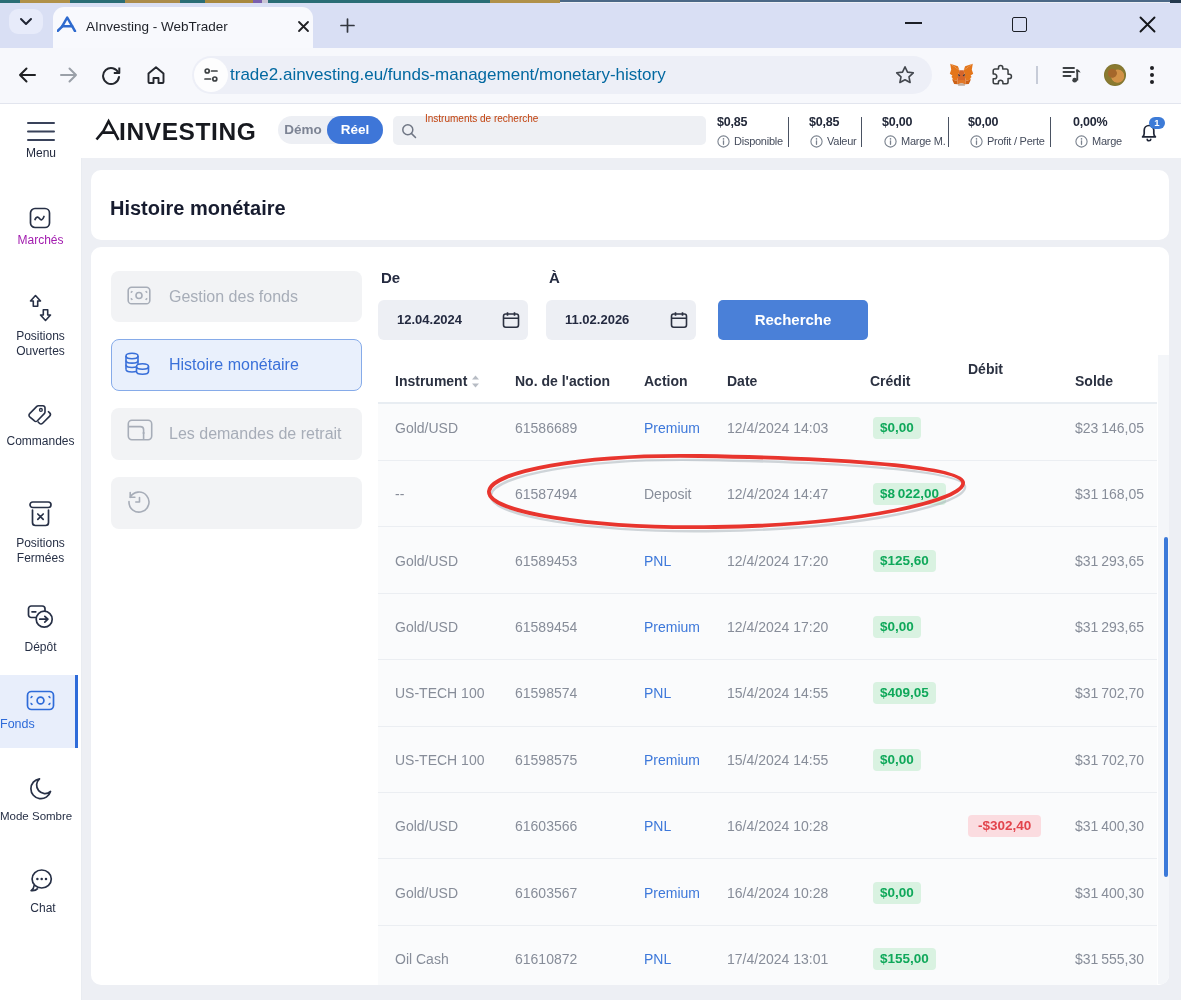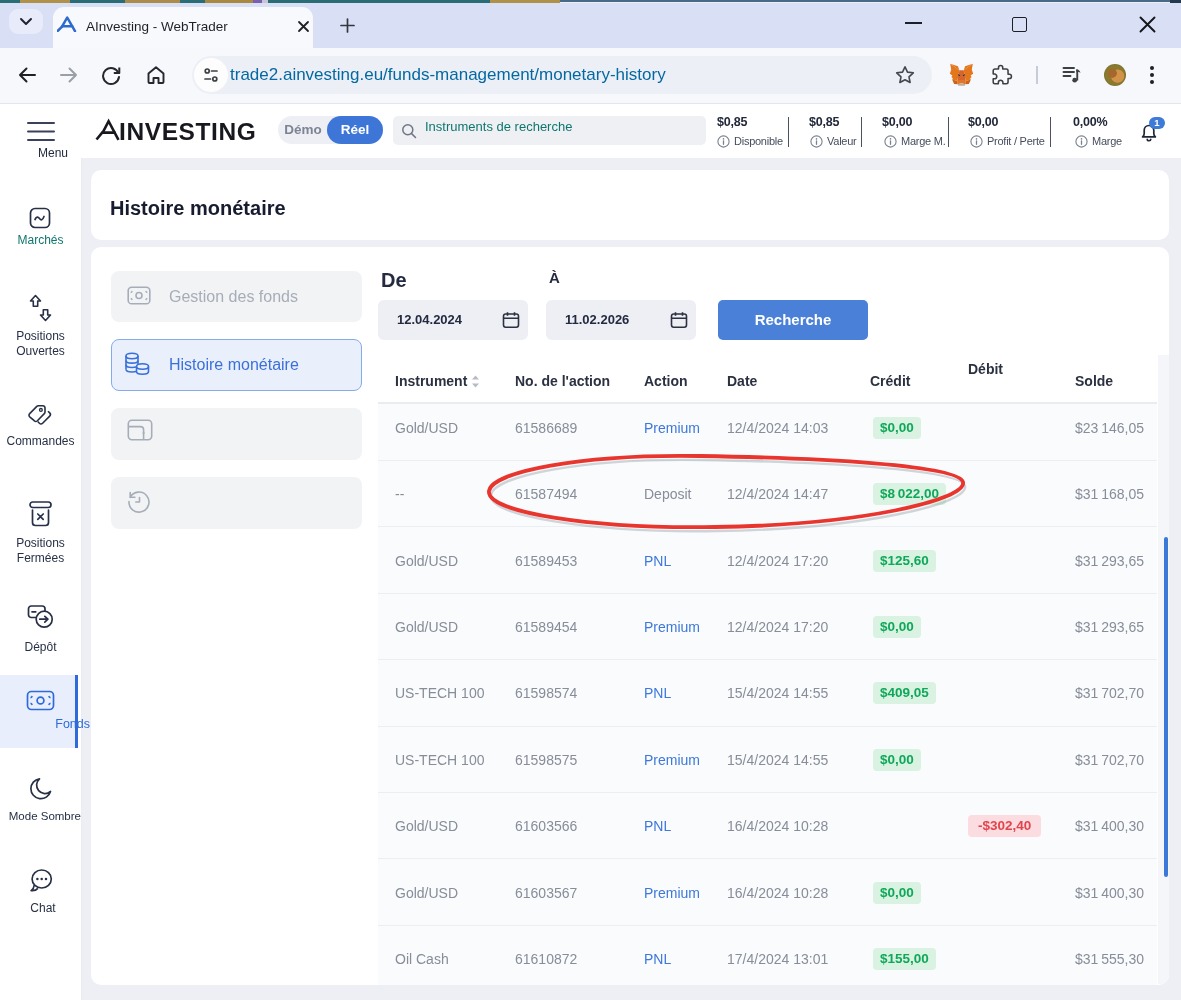--- a/index.html
+++ b/index.html
@@ -102,38 +102,38 @@
     <rect x="14.3" y="4.5" width="1.9" height="11" fill="#3c4043"></rect>
     <path d="M14.3 4.5 c2.5 .3 3.8 1.4 4.2 3.2 c-1.2 -.8 -2.6 -1.1 -4.2 -1 Z" fill="#3c4043"></path>
   </svg>
 <div class="ab" style="left:1104px;top:64px;width:22px;height:22px;border-radius:11px;background:radial-gradient(circle at 38% 42%,#a5672b 0 22%,rgba(0,0,0,0) 26%),radial-gradient(circle at 62% 55%,#d29247 0 34%,rgba(0,0,0,0) 38%),radial-gradient(circle at 50% 50%,#8a7a30 0 60%,#5c5c24 100%)"></div>
 <div class="ab" style="left:1150px;top:66px;width:4px;height:4px;border-radius:2px;background:#202124;box-shadow:0 7px 0 #202124,0 14px 0 #202124"></div>
 
 <div class="ab" id="appheader" style="left:0;top:104px;width:1181px;height:54px;background:#fff"></div>
 <div class="ab" id="sidebar" style="left:0;top:158px;width:82px;height:842px;background:#fff;border-right:1px solid #e9ecf1"></div>
 
 <div class="ab" style="left:27px;top:122px;width:28px;height:2.2px;background:#39425a;border-radius:1px;box-shadow:0 8.5px 0 #39425a,0 17px 0 #39425a"></div>
-<div class="ab" style="left:14px;top:146px;width:54px;text-align:right;font-size:12px;color:#232a3e">Menu</div>
+<div class="ab" style="left:14px;top:146px;width:54px;text-align:center;font-size:12px;color:#232a3e">Menu</div>
 
 <svg class="ab" style="left:95px;top:118px" width="162" height="25" viewBox="0 0 162 25">
 <path d="M1.5 21.5 L7.2 14.6 L20.5 14.6" fill="none" stroke="#17191f" stroke-width="2.6"></path>
 <path d="M7.8 14.3 L13.6 3.2 L23.5 21.8" fill="none" stroke="#17191f" stroke-width="2.6"></path>
 <text x="24" y="21.5" font-family="Liberation Sans" font-size="24.5" font-weight="bold" letter-spacing="0.6" fill="#17191f">INVESTING</text>
 </svg>
 
 <div class="ab" style="left:278px;top:116px;width:105px;height:28px;border-radius:14px;background:#edeff4"></div>
 <div class="ab" style="left:278px;top:116px;width:50px;height:28px;line-height:28px;text-align:center;font-size:13.5px;font-weight:bold;color:#7d8494">Démo</div>
 <div class="ab" style="left:327px;top:116px;width:56px;height:28px;border-radius:14px;background:#3e76d8;line-height:28px;text-align:center;font-size:13.5px;font-weight:bold;color:#fff">Réel</div>
 
 <div class="ab" style="left:393px;top:116px;width:313px;height:29px;border-radius:5px;background:#eef0f4"></div>
 <svg class="ab" style="left:401px;top:123px" width="16" height="16" viewBox="0 0 16 16">
     <circle cx="6.8" cy="6.8" r="5" fill="none" stroke="#6f7684" stroke-width="1.5"></circle>
     <path d="M10.6 10.6 L14.5 14.5" stroke="#6f7684" stroke-width="1.5" stroke-linecap="round"></path>
   </svg>
-<div class="ab" style="left:425px;top:112px;height:29px;line-height:29px;font-size:13px;color:#0f766e">Instruments de recherche</div>
+<div class="ab" style="left:425px;top:104px;height:29px;line-height:29px;font-size:10px;color:#c2410c">Instruments de recherche</div>
 
 <div class="ab" style="left:717px;top:115px;font-size:12.5px;font-weight:bold;letter-spacing:-0.2px;color:#222839">$0,85</div>
 <svg class="ab" style="left:717px;top:135px" width="13" height="13" viewBox="0 0 13 13">
     <circle cx="6.5" cy="6.5" r="5.6" fill="none" stroke="#7a828e" stroke-width="1.1"></circle>
     <path d="M6.5 5.8 V9.3" stroke="#7a828e" stroke-width="1.3" stroke-linecap="round"></path>
     <circle cx="6.5" cy="3.9" r=".8" fill="#7a828e"></circle>
   </svg>
 <div class="ab" style="left:734px;top:135px;font-size:11px;letter-spacing:-0.25px;color:#454c5c">Disponible</div>
 <div class="ab" style="left:788px;top:117px;width:1.3px;height:30px;background:#4a5262"></div>
 <div class="ab" style="left:809px;top:115px;font-size:12.5px;font-weight:bold;letter-spacing:-0.2px;color:#222839">$0,85</div>
@@ -170,21 +170,21 @@
 
 <svg class="ab" style="left:1141px;top:124px" width="16" height="18" viewBox="0 0 16 18">
     <path d="M8 1.5 a4.8 4.8 0 0 1 4.8 4.8 V9.4 c0 1.8 .6 2.6 1.6 3.5 H1.6 c1-.9 1.6-1.7 1.6-3.5 V6.3 A4.8 4.8 0 0 1 8 1.5 Z" fill="none" stroke="#1f2637" stroke-width="1.7" stroke-linejoin="round"></path>
     <path d="M6.2 15.2 a1.8 1.5 0 0 0 3.6 0" fill="none" stroke="#1f2637" stroke-width="1.6" stroke-linecap="round"></path>
   </svg>
 <div class="ab" style="left:1149px;top:117px;width:16px;height:11.5px;border-radius:6px;background:#3d7bd7;color:#fff;font-size:9.5px;font-weight:bold;line-height:11.5px;text-align:center">1</div>
 <svg class="ab" style="left:28px;top:206px" width="24" height="24" viewBox="0 0 24 24">
     <rect x="2.5" y="2.5" width="19" height="19" rx="4.5" fill="none" stroke="#273046" stroke-width="1.7"></rect>
     <path d="M7 13.5 c1.5-3 3-3 4.5-1 s3 2 4.5-2" fill="none" stroke="#273046" stroke-width="1.7" stroke-linecap="round"></path>
   </svg>
-<div class="ab" style="left:0;top:233px;width:81px;text-align:center;font-size:12px;color:#0f766e">Marchés</div>
+<div class="ab" style="left:0;top:233px;width:81px;text-align:center;font-size:12px;color:#a21caf">Marchés</div>
 <svg class="ab" style="left:27px;top:294px" width="27" height="28" viewBox="0 0 27 28">
     <path d="M8.5 1.5 L13.5 7 H10.7 V12.2 H6.3 V7 H3.5 Z" fill="none" stroke="#273046" stroke-width="1.6" stroke-linejoin="round"></path>
     <path d="M18.5 26.5 L13.5 21 H16.3 V15.8 H20.7 V21 H23.5 Z" fill="none" stroke="#273046" stroke-width="1.6" stroke-linejoin="round"></path>
   </svg>
 <div class="ab" style="left:0;top:329px;width:81px;text-align:center;font-size:12px;line-height:15px;color:#273046">Positions<br>Ouvertes</div>
 <svg class="ab" style="left:27px;top:404px" width="26" height="25" viewBox="0 0 26 25">
     <path d="M2 11.2 a2.3 2.3 0 0 1 .7-1.6 L9.8 2.4 a2.3 2.3 0 0 1 1.6-.7 H15.9 a2.1 2.1 0 0 1 2.1 2.1 V8 a2.3 2.3 0 0 1 -.7 1.6 L10.4 16.7 a2.3 2.3 0 0 1 -3.2 0 L2.7 12.8 a2.3 2.3 0 0 1 -.7-1.6 Z" fill="none" stroke="#273046" stroke-width="1.6"></path>
     <circle cx="13.9" cy="5.9" r="1.4" fill="none" stroke="#273046" stroke-width="1.3"></circle>
     <path d="M21 7.2 l1.7 1.7 a2.3 2.3 0 0 1 0 3.2 l-7.1 7.1 a2.3 2.3 0 0 1 -3.2 0 L10.7 17.5" fill="none" stroke="#273046" stroke-width="1.6"></path>
   </svg>
@@ -202,25 +202,25 @@
     <path d="M12.8 15.2 H20.8 M17.8 12.3 L20.9 15.2 L17.8 18.1" fill="none" stroke="#273046" stroke-width="1.7" stroke-linejoin="round" stroke-linecap="round"></path>
   </svg>
 <div class="ab" style="left:0;top:640px;width:81px;text-align:center;font-size:12px;color:#273046">Dépôt</div>
 
 <div class="ab" style="left:0;top:675px;width:78px;height:73px;background:#e8eefb;border-right:3px solid #2e6bd9"></div>
 <svg class="ab" style="left:26px;top:690px" width="29" height="21" viewBox="0 0 29 21">
     <rect x="1.5" y="1.5" width="26" height="18" rx="4" fill="none" stroke="#2e6bd9" stroke-width="1.7"></rect>
     <circle cx="14.5" cy="10.5" r="3.4" fill="none" stroke="#2e6bd9" stroke-width="1.7"></circle>
     <path d="M6.2 6 a2.5 2.5 0 0 1 -1.7 1.7 M22.8 6 a2.5 2.5 0 0 0 1.7 1.7 M6.2 15 a2.5 2.5 0 0 0 -1.7-1.7 M22.8 15 a2.5 2.5 0 0 1 1.7-1.7" fill="none" stroke="#2e6bd9" stroke-width="1.5"></path>
   </svg>
-<div class="ab" style="left:0;top:717px;width:90px;text-align:right;font-size:12.5px;color:#2e6bd9">Fonds</div>
+<div class="ab" style="left:0;top:717px;width:90px;text-align:left;font-size:12.5px;color:#2e6bd9">Fonds</div>
 <svg class="ab" style="left:29px;top:776px" width="25" height="26" viewBox="0 0 25 26">
     <path d="M21.5 15.5 A10 10 0 1 1 10.5 2.8 a8.3 8.3 0 0 0 11 12.7 Z" fill="none" stroke="#273046" stroke-width="1.7" stroke-linejoin="round"></path>
   </svg>
-<div class="ab" style="left:0;top:810px;width:81px;text-align:right;font-size:11.5px;color:#273046">Mode Sombre</div>
+<div class="ab" style="left:0;top:810px;width:81px;text-align:left;font-size:11.5px;color:#273046">Mode Sombre</div>
 <svg class="ab" style="left:28px;top:868px" width="26" height="27" viewBox="0 0 26 27">
     <ellipse cx="13.7" cy="11" rx="9.6" ry="9" fill="none" stroke="#273046" stroke-width="1.7"></ellipse>
     <path d="M6.3 17 c-.3 2.6-1.3 4.3-3.2 5.6 2.8 .4 5.1-.4 6.8-2.2" fill="none" stroke="#273046" stroke-width="1.7" stroke-linejoin="round"></path>
     <circle cx="9.4" cy="11" r="1.25" fill="#273046"></circle>
     <circle cx="13.7" cy="11" r="1.25" fill="#273046"></circle>
     <circle cx="18" cy="11" r="1.25" fill="#273046"></circle>
   </svg>
 <div class="ab" style="left:0;top:901px;width:86px;text-align:center;font-size:12px;color:#273046">Chat</div>
 
 <div class="ab" style="left:91px;top:170px;width:1078px;height:70px;border-radius:10px;background:#fff"></div>
@@ -244,28 +244,29 @@
 <ellipse cx="20.5" cy="17.5" rx="6" ry="2.7" fill="none" stroke="#3a70d9" stroke-width="1.6"></ellipse>
 <path d="M14.5 17.5 V22.6 c0 1.5 2.7 2.7 6 2.7 s6-1.2 6-2.7 V17.5" fill="none" stroke="#3a70d9" stroke-width="1.6"></path>
 </svg>
 <div class="ab" style="left:78px;top:92px;height:52px;line-height:52px;font-size:16px;color:#3a70d9">Histoire monétaire</div>
 <div class="ab" style="left:19.5px;top:161px;width:251px;height:52px;border-radius:8px;background:#f2f3f5"></div>
 <svg class="ab" style="left:36px;top:172px" width="26" height="22" viewBox="0 0 26 22">
       <rect x="1.3" y="1.3" width="23.4" height="19.4" rx="3.6" fill="none" stroke="#a7adb8" stroke-width="1.6"></rect>
       <path d="M1.3 7.6 H13.4 a3.2 3.2 0 0 1 3.2 3.2 V20.7" fill="none" stroke="#a7adb8" stroke-width="1.6"></path>
       <circle cx="16.6" cy="14" r="1.1" fill="#a7adb8"></circle>
     </svg>
+<div class="ab" style="left:78px;top:161px;height:52px;line-height:52px;font-size:16px;color:#a7adb8">Les demandes de retrait</div>
 <div class="ab" style="left:19.5px;top:230px;width:251px;height:52px;border-radius:8px;background:#f2f3f5"></div>
 <svg class="ab" style="left:35px;top:241px" width="26" height="26" viewBox="0 0 26 26">
       <path d="M4.2 9.3 A10 10 0 1 1 3 13.5" fill="none" stroke="#a7adb8" stroke-width="1.6" stroke-linecap="round"></path>
       <path d="M4.2 4.6 V9.3 H8.9" fill="none" stroke="#a7adb8" stroke-width="1.6" stroke-linejoin="round" stroke-linecap="round"></path>
       <path d="M13.5 9.5 V14 H9.8" fill="none" stroke="#a7adb8" stroke-width="1.6" stroke-linejoin="round" stroke-linecap="round"></path>
     </svg>
 
-<div class="ab" style="left:290px;top:22px;font-size:20px;font-weight:bold;color:#242a40">De</div>
+<div class="ab" style="left:290px;top:22px;font-size:15px;font-weight:bold;color:#242a40">De</div>
 <div class="ab" style="left:458px;top:22px;font-size:15px;font-weight:bold;color:#242a40">À</div>
 <div class="ab" style="left:287px;top:53px;width:150px;height:40px;border-radius:6px;background:#edeff4"></div>
 <div class="ab" style="left:306px;top:53px;height:40px;line-height:40px;font-size:13px;font-weight:bold;color:#242a40">12.04.2024</div>
 <svg class="ab" style="left:411px;top:64px" width="18" height="18" viewBox="0 0 18 18">
       <rect x="1.5" y="3" width="15" height="13.2" rx="2.2" fill="none" stroke="#2b3140" stroke-width="1.6"></rect>
       <path d="M5.5 1.2 V4.8 M12.5 1.2 V4.8 M1.5 7.3 H16.5" stroke="#2b3140" stroke-width="1.6"></path>
     </svg>
 <div class="ab" style="left:455px;top:53px;width:150px;height:40px;border-radius:6px;background:#edeff4"></div>
 <div class="ab" style="left:474px;top:53px;height:40px;line-height:40px;font-size:13px;font-weight:bold;color:#242a40">11.02.2026</div>
 <svg class="ab" style="left:579px;top:64px" width="18" height="18" viewBox="0 0 18 18">

